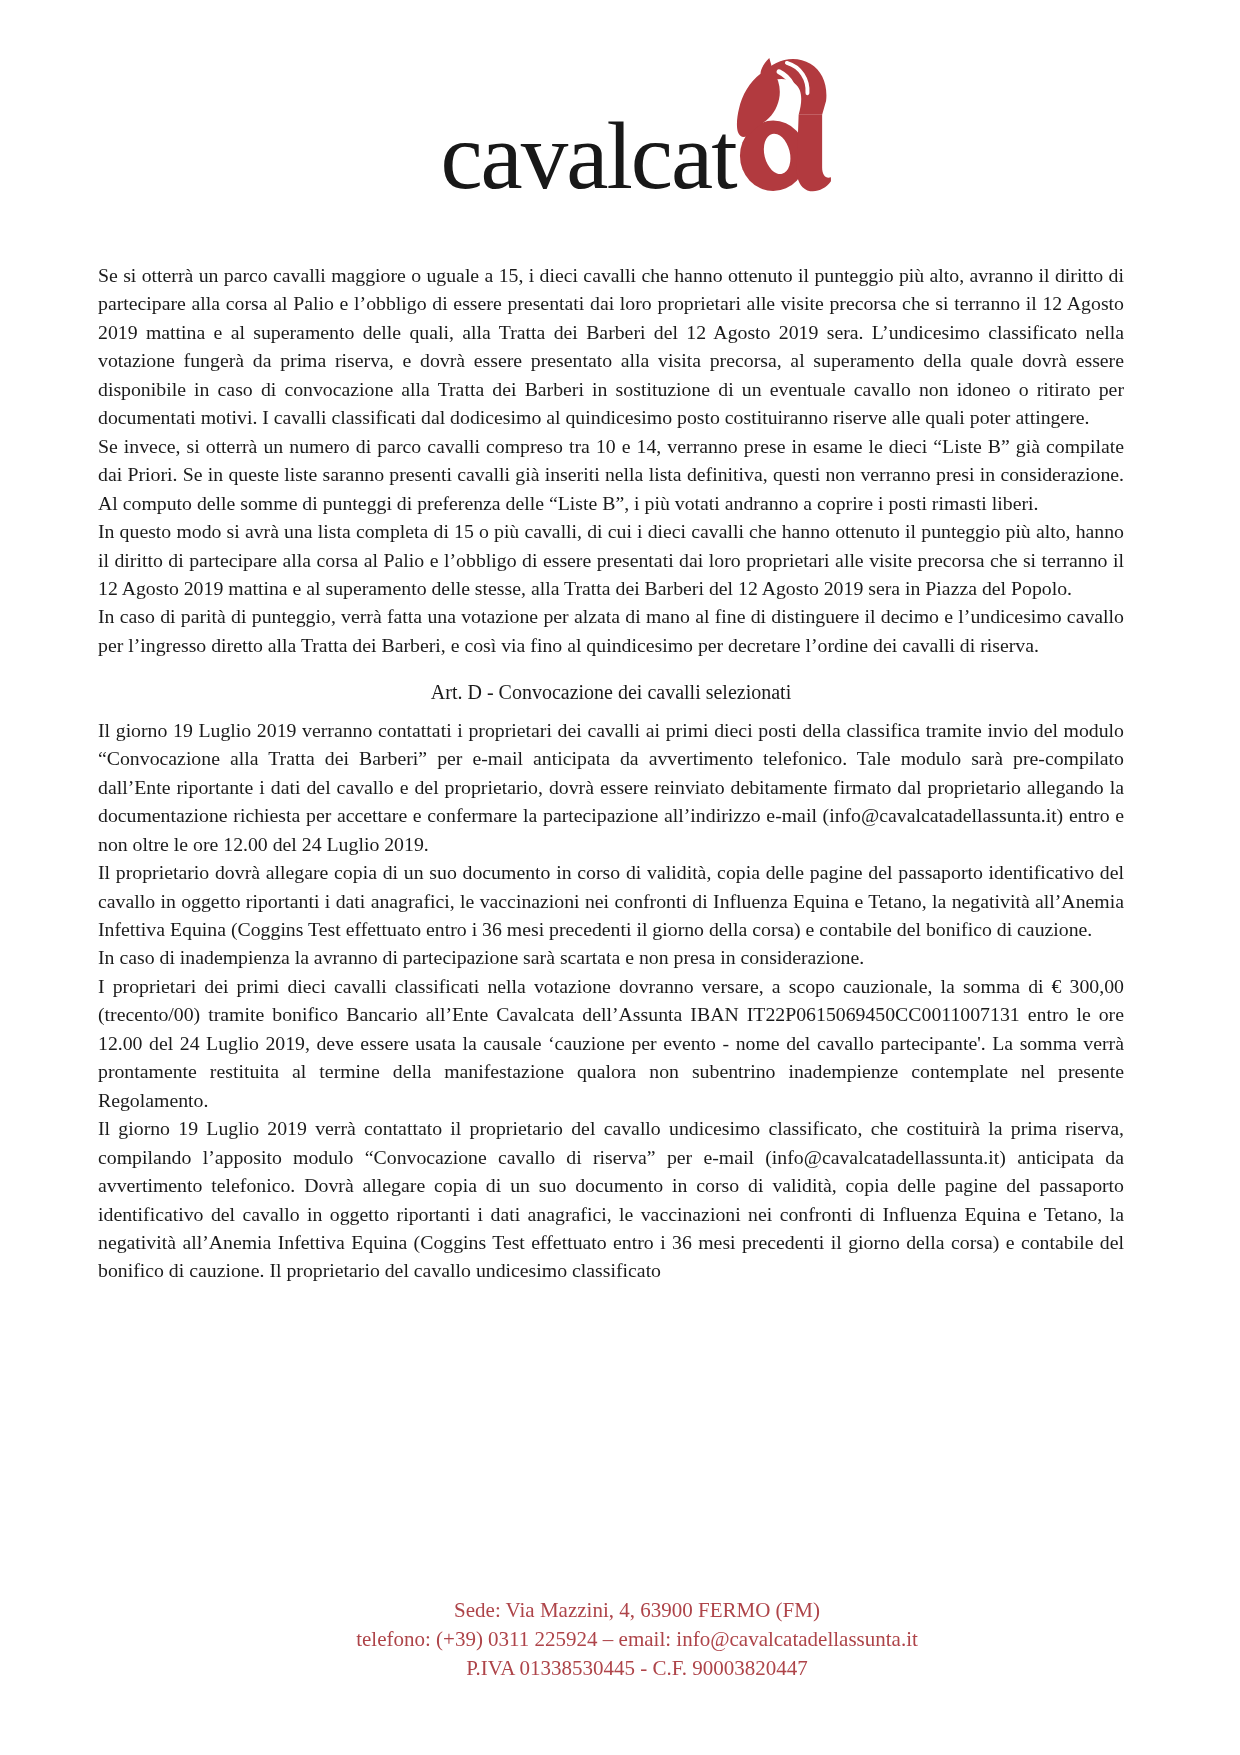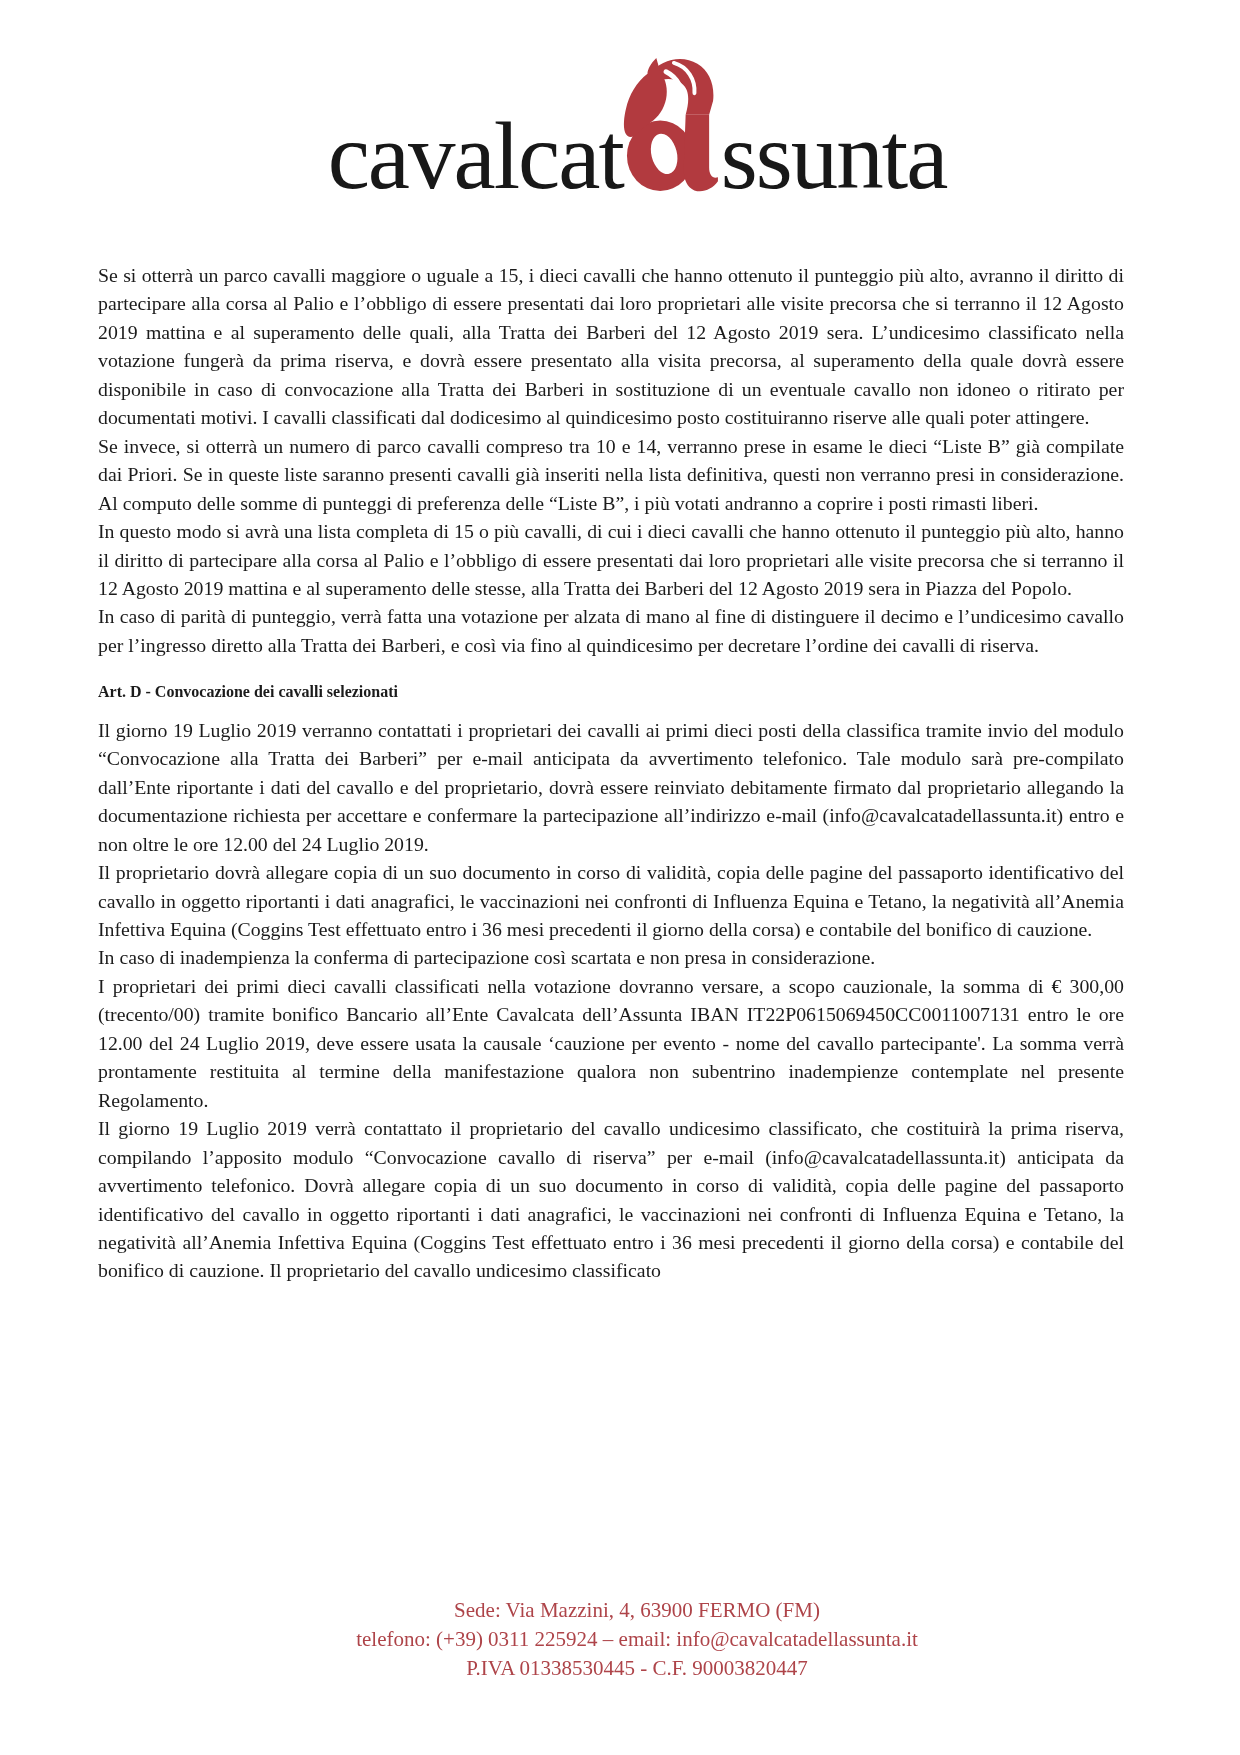--- a/index.html
+++ b/index.html
@@ -41,25 +41,25 @@
     position: absolute;
     top: 261px;
     left: 98px;
     width: 1026px;
     font-size: 19.8px;
     line-height: 28.45px;
     text-align: justify;
   }
   .content p { margin: 0; padding: 0; }
   .content h2 {
-    font-size: 16px;
+    font-size: 20px;
     line-height: 28.45px;
-    font-weight: bold;
+    font-weight: normal;
     margin: 19px 0 9px 0;
-    text-align: left;
+    text-align: center;
   }
   
   .footer {
     position: absolute;
     top: 1596px; left: 0; right: 0;
     text-align: center;
     font-family: Liberation Serif, serif;
     font-size: 21px;
     line-height: 28.8px;
     color: #ae4449;
@@ -80,32 +80,31 @@
 
       <path d="M30,16 C40,2 62,-4 78,6 C90,13 96,28 94,44 L90,58 L66,58 C70,44 70,32 62,26 C54,20 42,20 36,26 Z" fill="#b23a3f"></path>
 
       <path d="M40,14 L36,0 C30,6 27,12 27,16 C16,24 8,38 5,52 C3,60 2,70 4,76 C6,82 12,82 16,78 C20,74 24,70 30,66 C38,61 44,52 46,42 C48,32 46,22 40,14 Z" fill="#b23a3f"></path>
 
       <path d="M46,14 C58,20 64,32 62,46" fill="none" stroke="#ffffff" stroke-width="5" stroke-linecap="round"></path>
       <path d="M54,5 C68,9 76,22 75,36" fill="none" stroke="#ffffff" stroke-width="4" stroke-linecap="round"></path>
 
       <ellipse cx="44" cy="98" rx="13" ry="21" fill="#ffffff" transform="rotate(-14 44 98)"></ellipse>
     </svg>
-    <span class="logo-text">ssunta</span>
   </header>
 
   <main class="content">
     <p>Se si otterrà un parco cavalli maggiore o uguale a 15, i dieci cavalli che hanno ottenuto il punteggio più alto, avranno il diritto di partecipare alla corsa al Palio e l’obbligo di essere presentati dai loro proprietari alle visite precorsa che si terranno il 12 Agosto 2019 mattina e al superamento delle quali, alla Tratta dei Barberi del 12 Agosto 2019 sera. L’undicesimo classificato nella votazione fungerà da prima riserva, e dovrà essere presentato alla visita precorsa, al superamento della quale dovrà essere disponibile in caso di convocazione alla Tratta dei Barberi in sostituzione di un eventuale cavallo non idoneo o ritirato per documentati motivi. I cavalli classificati dal dodicesimo al quindicesimo posto costituiranno riserve alle quali poter attingere.</p>
     <p>Se invece, si otterrà un numero di parco cavalli compreso tra 10 e 14, verranno prese in esame le dieci “Liste B” già compilate dai Priori. Se in queste liste saranno presenti cavalli già inseriti nella lista definitiva, questi non verranno presi in considerazione. Al computo delle somme di punteggi di preferenza delle “Liste B”, i più votati andranno a coprire i posti rimasti liberi.</p>
     <p>In questo modo si avrà una lista completa di 15 o più cavalli, di cui i dieci cavalli che hanno ottenuto il punteggio più alto, hanno il diritto di partecipare alla corsa al Palio e l’obbligo di essere presentati dai loro proprietari alle visite precorsa che si terranno il 12 Agosto 2019 mattina e al superamento delle stesse, alla Tratta dei Barberi del 12 Agosto 2019 sera in Piazza del Popolo.</p>
     <p>In caso di parità di punteggio, verrà fatta una votazione per alzata di mano al fine di distinguere il decimo e l’undicesimo cavallo per l’ingresso diretto alla Tratta dei Barberi, e così via fino al quindicesimo per decretare l’ordine dei cavalli di riserva.</p>
     <h2>Art. D - Convocazione dei cavalli selezionati</h2>
     <p>Il giorno 19 Luglio 2019 verranno contattati i proprietari dei cavalli ai primi dieci posti della classifica tramite invio del modulo “Convocazione alla Tratta dei Barberi” per e-mail anticipata da avvertimento telefonico. Tale modulo sarà pre-compilato dall’Ente riportante i dati del cavallo e del proprietario, dovrà essere reinviato debitamente firmato dal proprietario allegando la documentazione richiesta per accettare e confermare la partecipazione all’indirizzo e-mail (info@cavalcatadellassunta.it) entro e non oltre le ore 12.00 del 24 Luglio 2019.</p>
     <p>Il proprietario dovrà allegare copia di un suo documento in corso di validità, copia delle pagine del passaporto identificativo del cavallo in oggetto riportanti i dati anagrafici, le vaccinazioni nei confronti di Influenza Equina e Tetano, la negatività all’Anemia Infettiva Equina (Coggins Test effettuato entro i 36 mesi precedenti il giorno della corsa) e contabile del bonifico di cauzione.</p>
-    <p>In caso di inadempienza la conferma di partecipazione così scartata e non presa in considerazione.</p>
+    <p>In caso di inadempienza la avranno di partecipazione sarà scartata e non presa in considerazione.</p>
     <p>I proprietari dei primi dieci cavalli classificati nella votazione dovranno versare, a scopo cauzionale, la somma di € 300,00 (trecento/00) tramite bonifico Bancario all’Ente Cavalcata dell’Assunta IBAN IT22P0615069450CC0011007131 entro le ore 12.00 del 24 Luglio 2019, deve essere usata la causale ‘cauzione per evento - nome del cavallo partecipante'. La somma verrà prontamente restituita al termine della manifestazione qualora non subentrino inadempienze contemplate nel presente Regolamento.</p>
     <p>Il giorno 19 Luglio 2019 verrà contattato il proprietario del cavallo undicesimo classificato, che costituirà la prima riserva, compilando l’apposito modulo “Convocazione cavallo di riserva” per e-mail (info@cavalcatadellassunta.it) anticipata da avvertimento telefonico. Dovrà allegare copia di un suo documento in corso di validità, copia delle pagine del passaporto identificativo del cavallo in oggetto riportanti i dati anagrafici, le vaccinazioni nei confronti di Influenza Equina e Tetano, la negatività all’Anemia Infettiva Equina (Coggins Test effettuato entro i 36 mesi precedenti il giorno della corsa) e contabile del bonifico di cauzione. Il proprietario del cavallo undicesimo classificato</p>
   </main>
 
   <footer class="footer">
     <div>Sede: Via Mazzini, 4, 63900 FERMO (FM)</div>
     <div>telefono: (+39) 0311 225924 – email: info@cavalcatadellassunta.it</div>
     <div>P.IVA 01338530445 - C.F. 90003820447</div>
   </footer>
 

